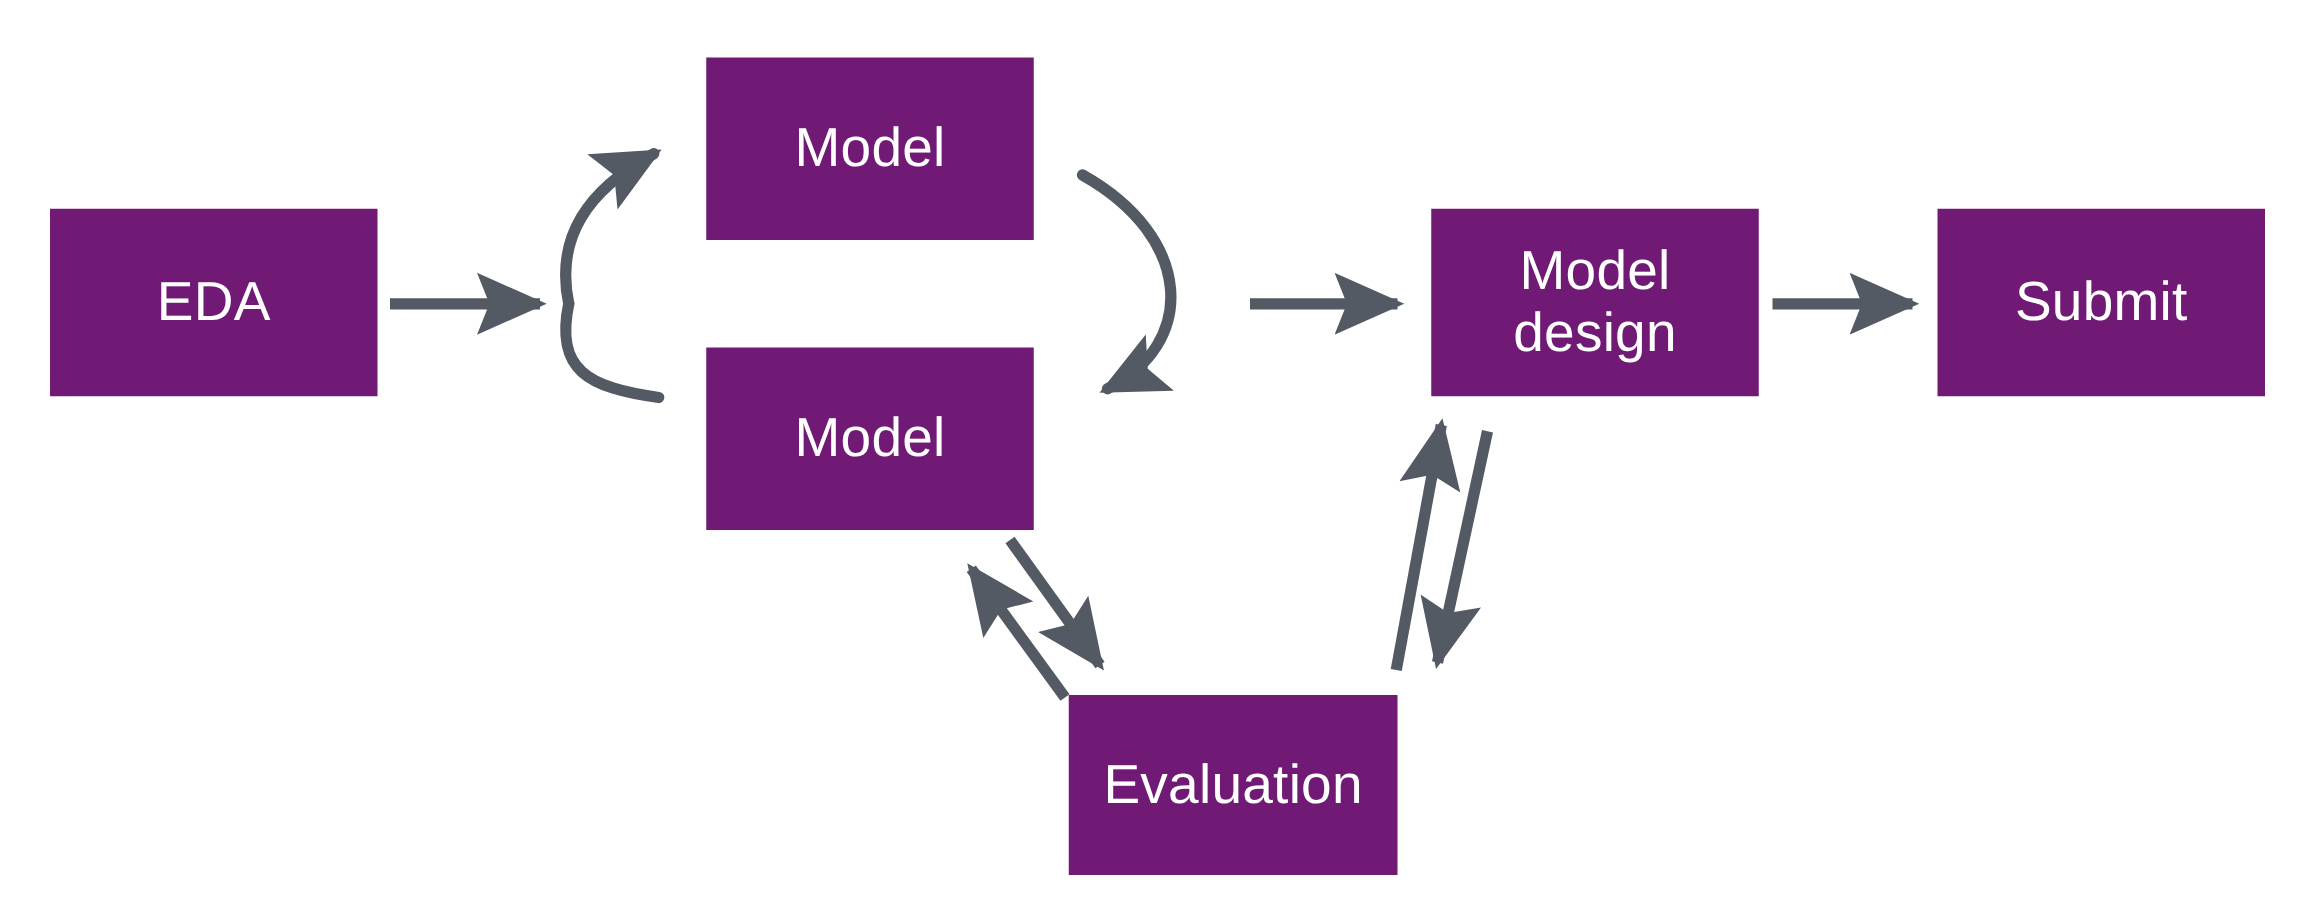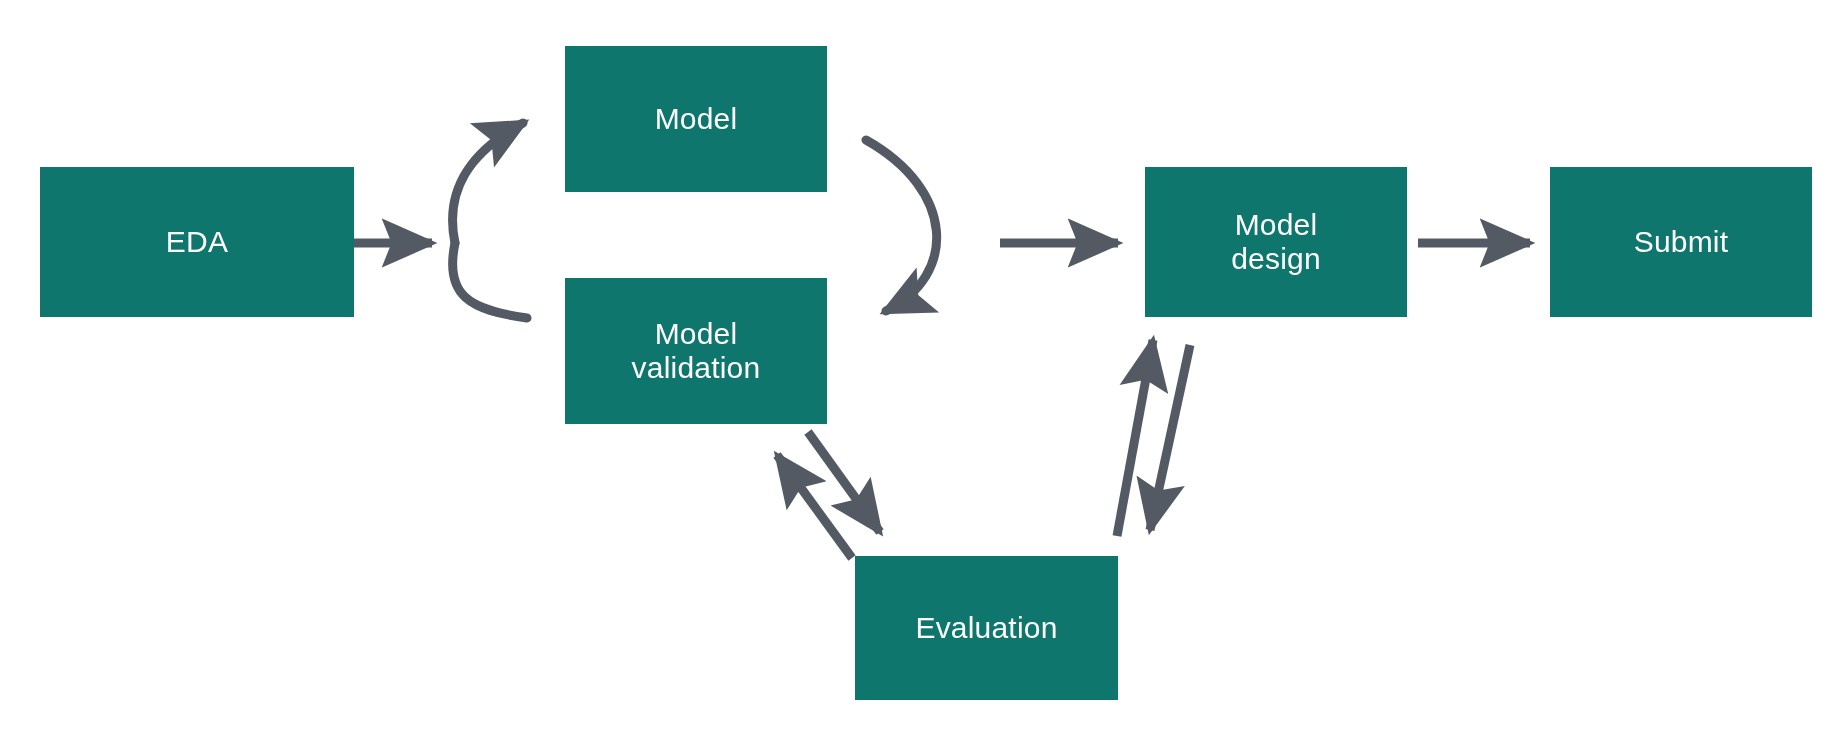--- a/index.html
+++ b/index.html
@@ -23,39 +23,39 @@
     position: absolute;
     left: 0;
     top: 0;
     width: 1846px;
     height: 736px;
     pointer-events: none;
   }
   .node {
     position: absolute;
     box-sizing: border-box;
-    background: #0f766e;
+    background: #701a75;
     color: #ffffff;
     display: flex;
     flex-direction: column;
     align-items: center;
     justify-content: center;
     text-align: center;
     line-height: 1.14;
     letter-spacing: 0.2px;
     font-weight: 400;
-    font-size: 30px;
+    font-size: 44px;
     user-select: none;
   }
   .node .line {
     display: block;
     white-space: nowrap;
   }
   
-  #node-eda            { left: 40px;   top: 167px; width: 314px; height: 150px; }
+  #node-eda            { left: 40px;   top: 167px; width: 262px; height: 150px; }
   #node-model-design   { left: 565px;  top: 46px;  width: 262px; height: 146px; }
   #node-model-validation{ left: 565px; top: 278px; width: 262px; height: 146px; }
   #node-model-testing  { left: 1145px; top: 167px; width: 262px; height: 150px; }
   #node-submit         { left: 1550px; top: 167px; width: 262px; height: 150px; }
   #node-evaluation     { left: 855px;  top: 556px; width: 263px; height: 144px; }
 </style>
 </head>
 <body>
 
 <div id="canvas">
@@ -114,21 +114,20 @@
   <div class="node" id="node-eda">
     <span class="line">EDA</span>
   </div>
 
   <div class="node" id="node-model-design">
     <span class="line">Model</span>
   </div>
 
   <div class="node" id="node-model-validation">
     <span class="line">Model</span>
-    <span class="line">validation</span>
   </div>
 
   <div class="node" id="node-model-testing">
     <span class="line">Model</span>
     <span class="line">design</span>
   </div>
 
   <div class="node" id="node-evaluation">
     <span class="line">Evaluation</span>
   </div>

